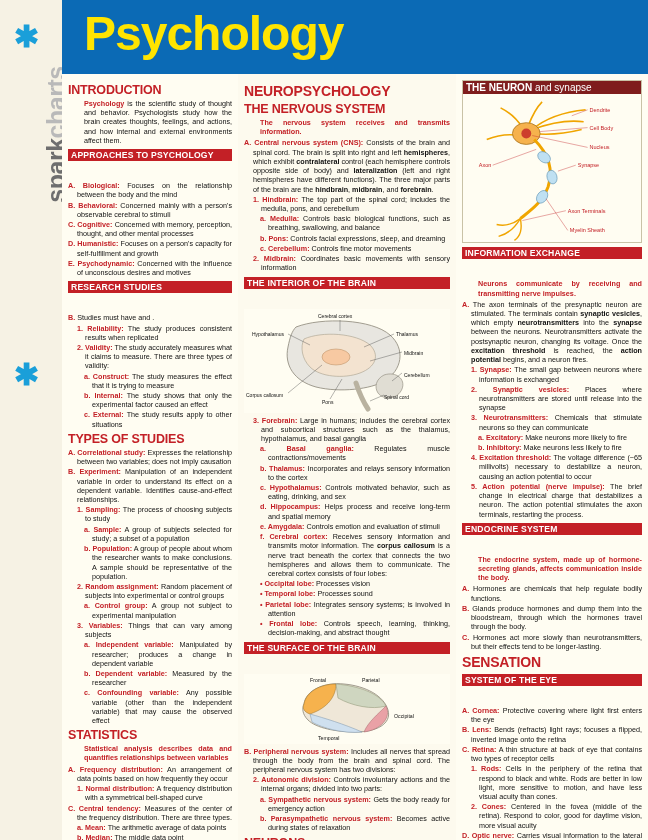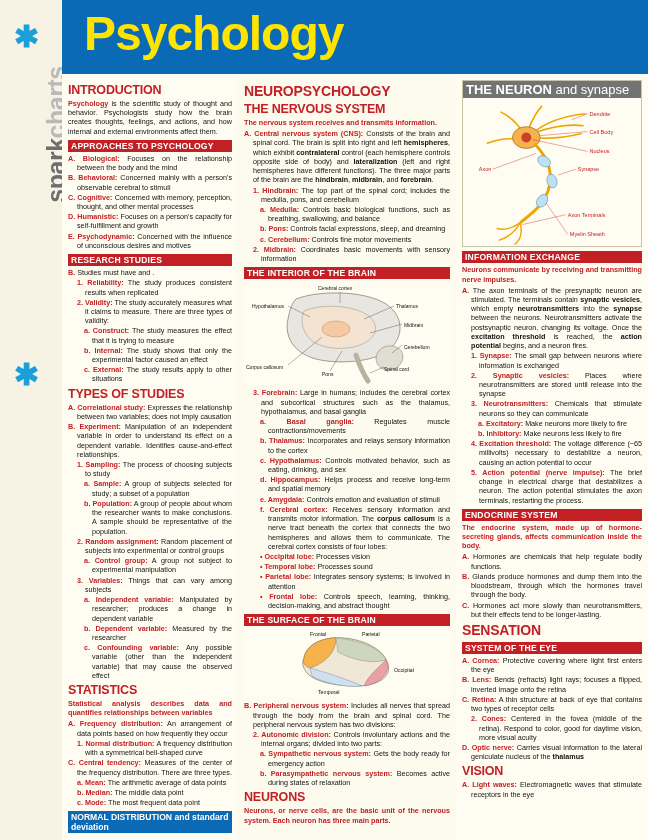--- a/index.html
+++ b/index.html
@@ -44,39 +44,39 @@
   .col1{left:0;width:176px;background:#fffdf2;}
   .col2{left:176px;width:218px;background:#fdfaee;}
   .col3{left:394px;width:192px;background:#fffdf2;}
 
   h2.sec{
     color:#c32026;font-size:12.5px;font-weight:bold;margin:3px 0 2px 0;letter-spacing:-0.2px;
   }
   h2.sec.big{font-size:14px;}
   h3.sub{
     background:#c32026;color:#fff;font-size:8.6px;font-weight:bold;
-    margin:4px 0 2px 0;padding:1px 3px;letter-spacing:.2px;
+    margin:4px 0 20px 0;padding:1px 3px;letter-spacing:.2px;
   }
   h3.subblue{
     background:#0b6ab5;color:#fff;font-size:8.6px;font-weight:bold;
     margin:4px 0 2px 0;padding:1px 3px;
   }
-  p,li,div.txt{font-size:7.2px;line-height:1.28;margin:0 0 2px 0;text-align:justify;}
+  p,li,div.txt{font-size:7.2px;line-height:1.28;margin:0 0 2px 16px;text-align:justify;}
   .b{font-weight:bold;}
   .redw{color:#c32026;font-weight:bold;}
   .lst{margin:0 0 2px 0;}
   .lst .itm{font-size:7.2px;line-height:1.28;margin:0 0 1px 0;padding-left:9px;text-indent:-9px;text-align:justify;}
   .lst .itm.l2{padding-left:17px;text-indent:-8px;}
   .lst .itm.l3{padding-left:24px;text-indent:-8px;}
   .fig{width:100%;display:block;margin:2px 0 3px 0;}
   .neuronbox{
     border:1px solid #c9c2a6;background:#fffdf2;margin:0 0 3px 0;padding:0;
   }
   .neuronbox .hdr{
-    background:#737373;color:#fff;font-size:13px;font-weight:bold;padding:1px 3px;
+    background:#7f1d1d;color:#fff;font-size:10px;font-weight:bold;padding:1px 3px;
   }
 </style>
 </head>
 <body>
 
 <div class="page">
 
   <div class="spine">
     <div class="spine-star s1">✱</div>
     <div class="spine-star s2">✱</div>
@@ -301,20 +301,21 @@
           <div class="itm"><span class="redw">B.</span><span> Glands produce hormones and dump them into the bloodstream, through which the hormones travel through the body.</span></div>
           <div class="itm"><span class="redw">C.</span><span> Hormones act more slowly than neurotransmitters, but their effects tend to be longer-lasting.</span></div>
         </div>
 
       <h2 class="sec big">SENSATION</h2>
       <h3 class="sub">SYSTEM OF THE EYE</h3>
       <div class="lst" id="eye-list">
           <div class="itm"><span class="redw">A. Cornea:</span><span> Protective covering where light first enters the eye</span></div>
           <div class="itm"><span class="redw">B. Lens:</span><span> Bends (refracts) light rays; focuses a flipped, inverted image onto the retina</span></div>
           <div class="itm"><span class="redw">C. Retina:</span><span> A thin structure at back of eye that contains two types of receptor cells</span></div>
+          <div class="itm l2"><span class="redw">1. Rods:</span><span> Cells in the periphery of the retina that respond to black and white. Rods are better in low light, more sensitive to motion, and have less visual acuity than cones.</span></div>
           <div class="itm l2"><span class="redw">2. Cones:</span><span> Centered in the fovea (middle of the retina). Respond to color, good for daytime vision, more visual acuity</span></div>
           <div class="itm"><span class="redw">D. Optic nerve:</span><span> Carries visual information to the lateral geniculate nucleus of the </span><span class="b">thalamus</span></div>
         </div>
 
       <h2 class="sec">VISION</h2>
       <div class="lst" id="vision-list">
           <div class="itm"><span class="redw">A. Light waves:</span><span> Electromagnetic waves that stimulate receptors in the eye</span></div>
         </div>
     </div>
 

